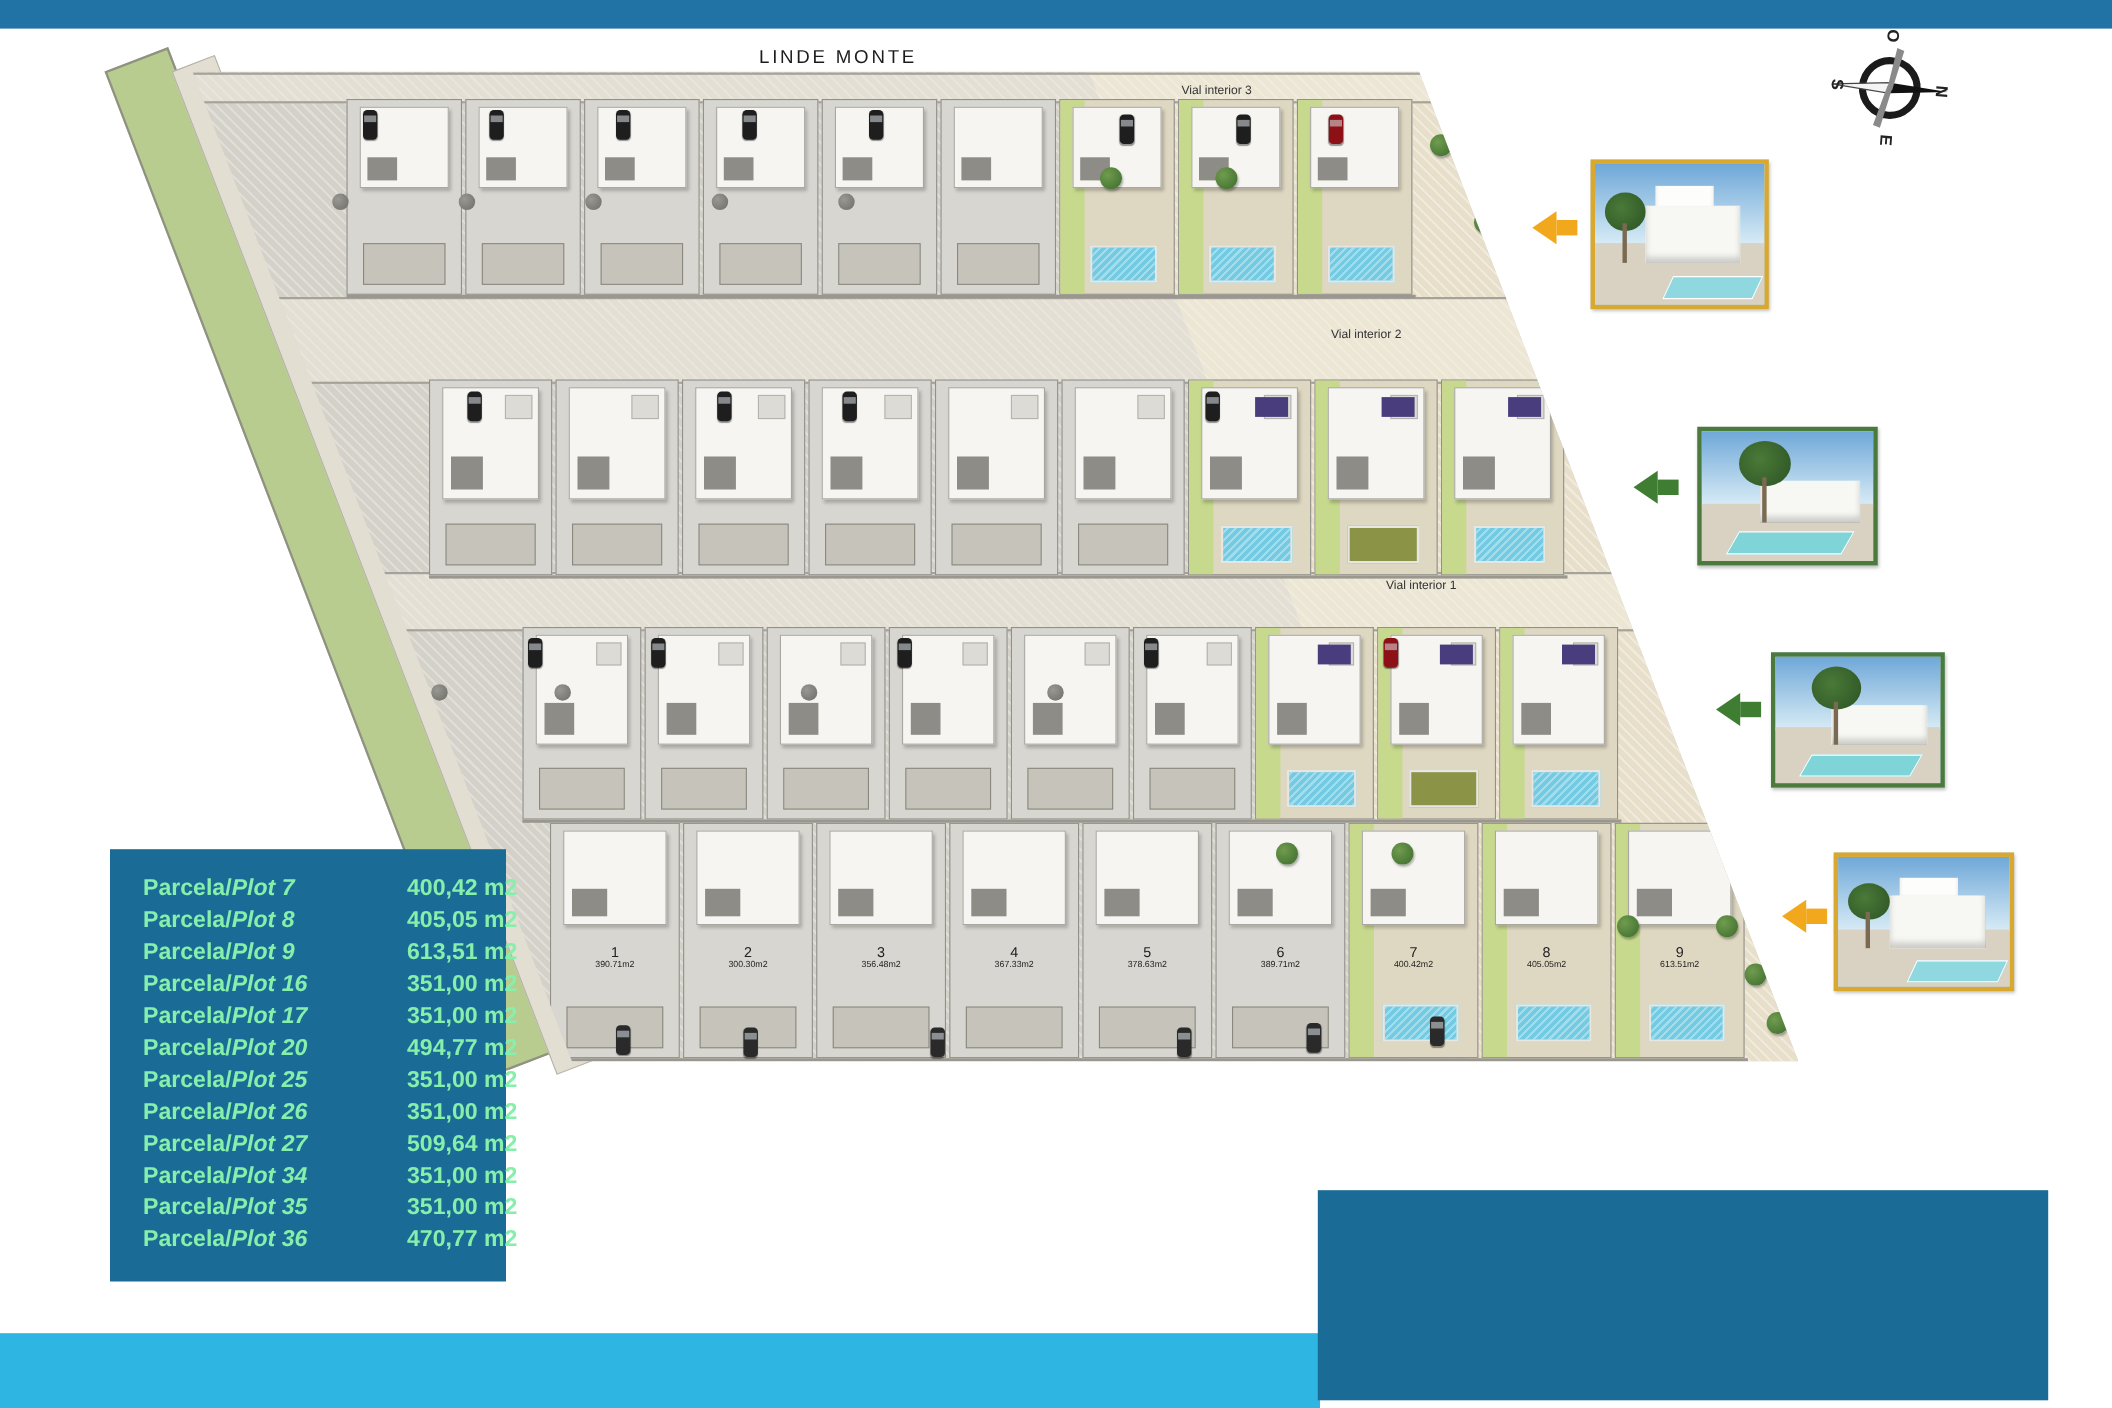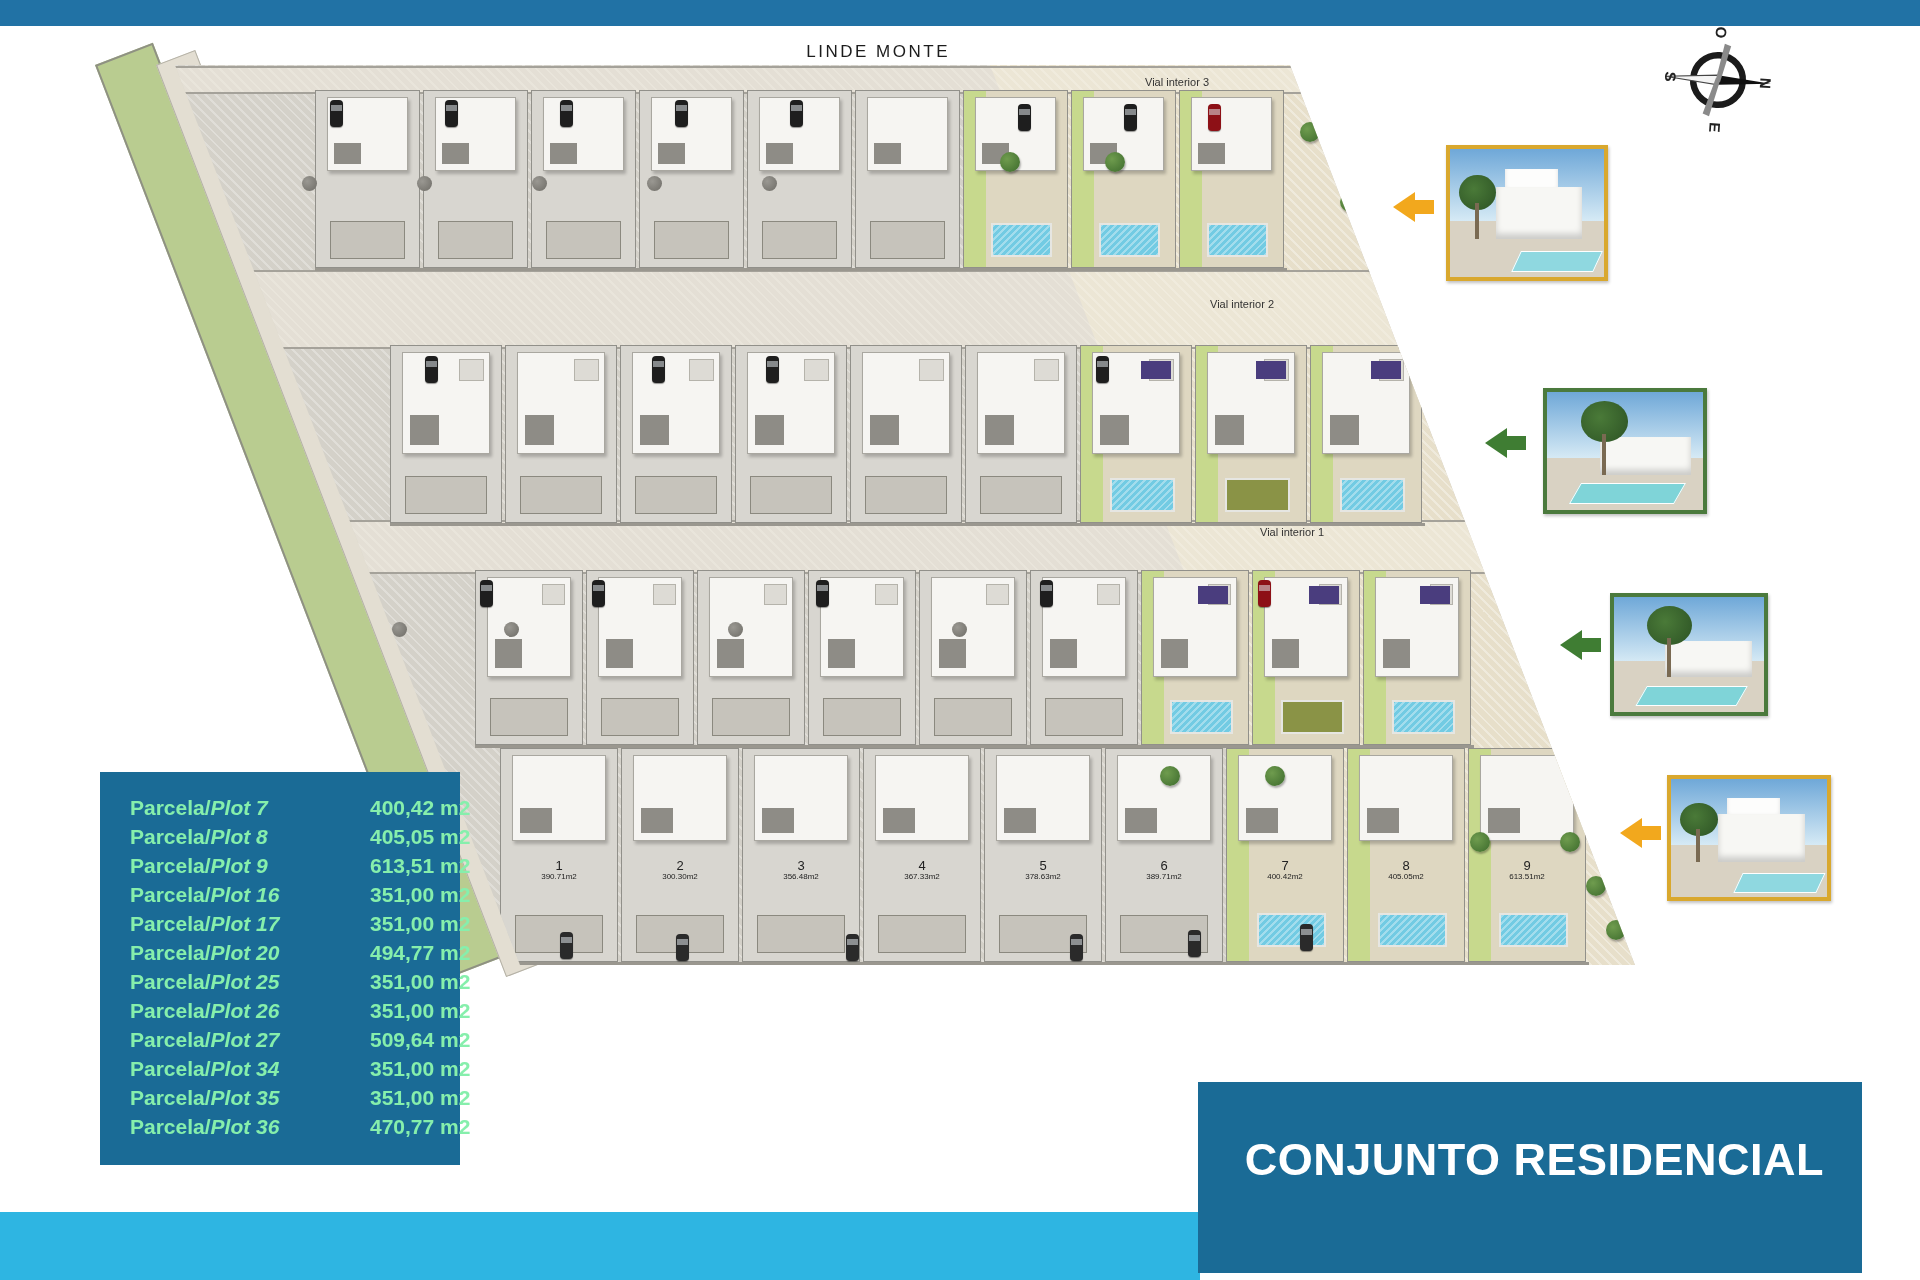--- a/index.html
+++ b/index.html
@@ -9,21 +9,21 @@
 
   
   #top-bar{left:0;top:0;width:1920px;height:26px;background:#2172a5;}
   #cyan-bar{left:0;top:1212px;width:1200px;height:68px;background:#2eb5e2;}
   #title-box{left:1198px;top:1082px;width:664px;height:191px;background:#1a6b96;color:#fff;
              text-align:right;padding:0 38px 0 0;box-sizing:border-box;}
   #title-box .l1{margin-top:52px;font-size:45px;font-weight:bold;letter-spacing:.5px;}
   #title-box .l2{font-size:45px;font-weight:bold;font-style:italic;letter-spacing:.5px;}
 
   
-  #street-label{left:690px;top:42px;width:260px;text-align:right;font-size:17px;
+  #street-label{left:690px;top:42px;width:260px;text-align:left;font-size:17px;
                 letter-spacing:2.5px;color:#1c1c1c;}
 
   
   #compass{left:1664px;top:26px;width:108px;height:108px;transform:rotate(94deg);}
 
   
   #plan{left:90px;top:60px;width:1600px;height:930px;}
   #green-strip{left:5px;top:5px;width:58px;height:975px;background:#b9cc90;
                border:2px solid #8f9183;transform:rotate(-21deg);transform-origin:top left;}
   #path-strip{left:66px;top:5px;width:40px;height:975px;background:#e3ded2;
@@ -104,21 +104,21 @@
 </svg>
 
 <div id="plan" class="abs">
   <div id="green-strip" class="abs"></div>
   <div id="path-strip" class="abs"></div>
   <div id="parcel-clip" class="abs">
     <div id="parcel-base" class="abs"></div>
     <div id="parcel-cream" class="abs"></div>
     <div id="roads">
         <div class="road abs" style="top: 6px; height: 24px;">
-          <div class="road-label" style="left: 1055px; top: 8px;">Vial interior 3</div>
+          <div class="road-label" style="left: 984px; top: 8px;">Vial interior 3</div>
         </div>
         <div class="road abs" style="top: 210px; height: 75px;">
           <div class="road-label" style="left: 1120px; top: 26px;">Vial interior 2</div>
         </div>
         <div class="road abs" style="top: 460px; height: 50px;">
           <div class="road-label" style="left: 1170px; top: 4px;">Vial interior 1</div>
         </div>
       </div>
     <div id="rows">
         <div class="prow" style="left: 225px; top: 30px; width: 972px; height: 178px;">
@@ -643,14 +643,13 @@
     <div class="legend-row"><span><span>Parcela/</span><span class="it">Plot 26</span></span><span class="val">351,00 m2</span></div>
     <div class="legend-row"><span><span>Parcela/</span><span class="it">Plot 27</span></span><span class="val">509,64 m2</span></div>
     <div class="legend-row"><span><span>Parcela/</span><span class="it">Plot 34</span></span><span class="val">351,00 m2</span></div>
     <div class="legend-row"><span><span>Parcela/</span><span class="it">Plot 35</span></span><span class="val">351,00 m2</span></div>
     <div class="legend-row"><span><span>Parcela/</span><span class="it">Plot 36</span></span><span class="val">470,77 m2</span></div>
   </div>
 
 <div id="cyan-bar" class="abs"></div>
 
 <div id="title-box" class="abs">
-  <div class="l1">CONJUNTO RESIDENCIAL</div>
 </div>
 
 </body></html>

